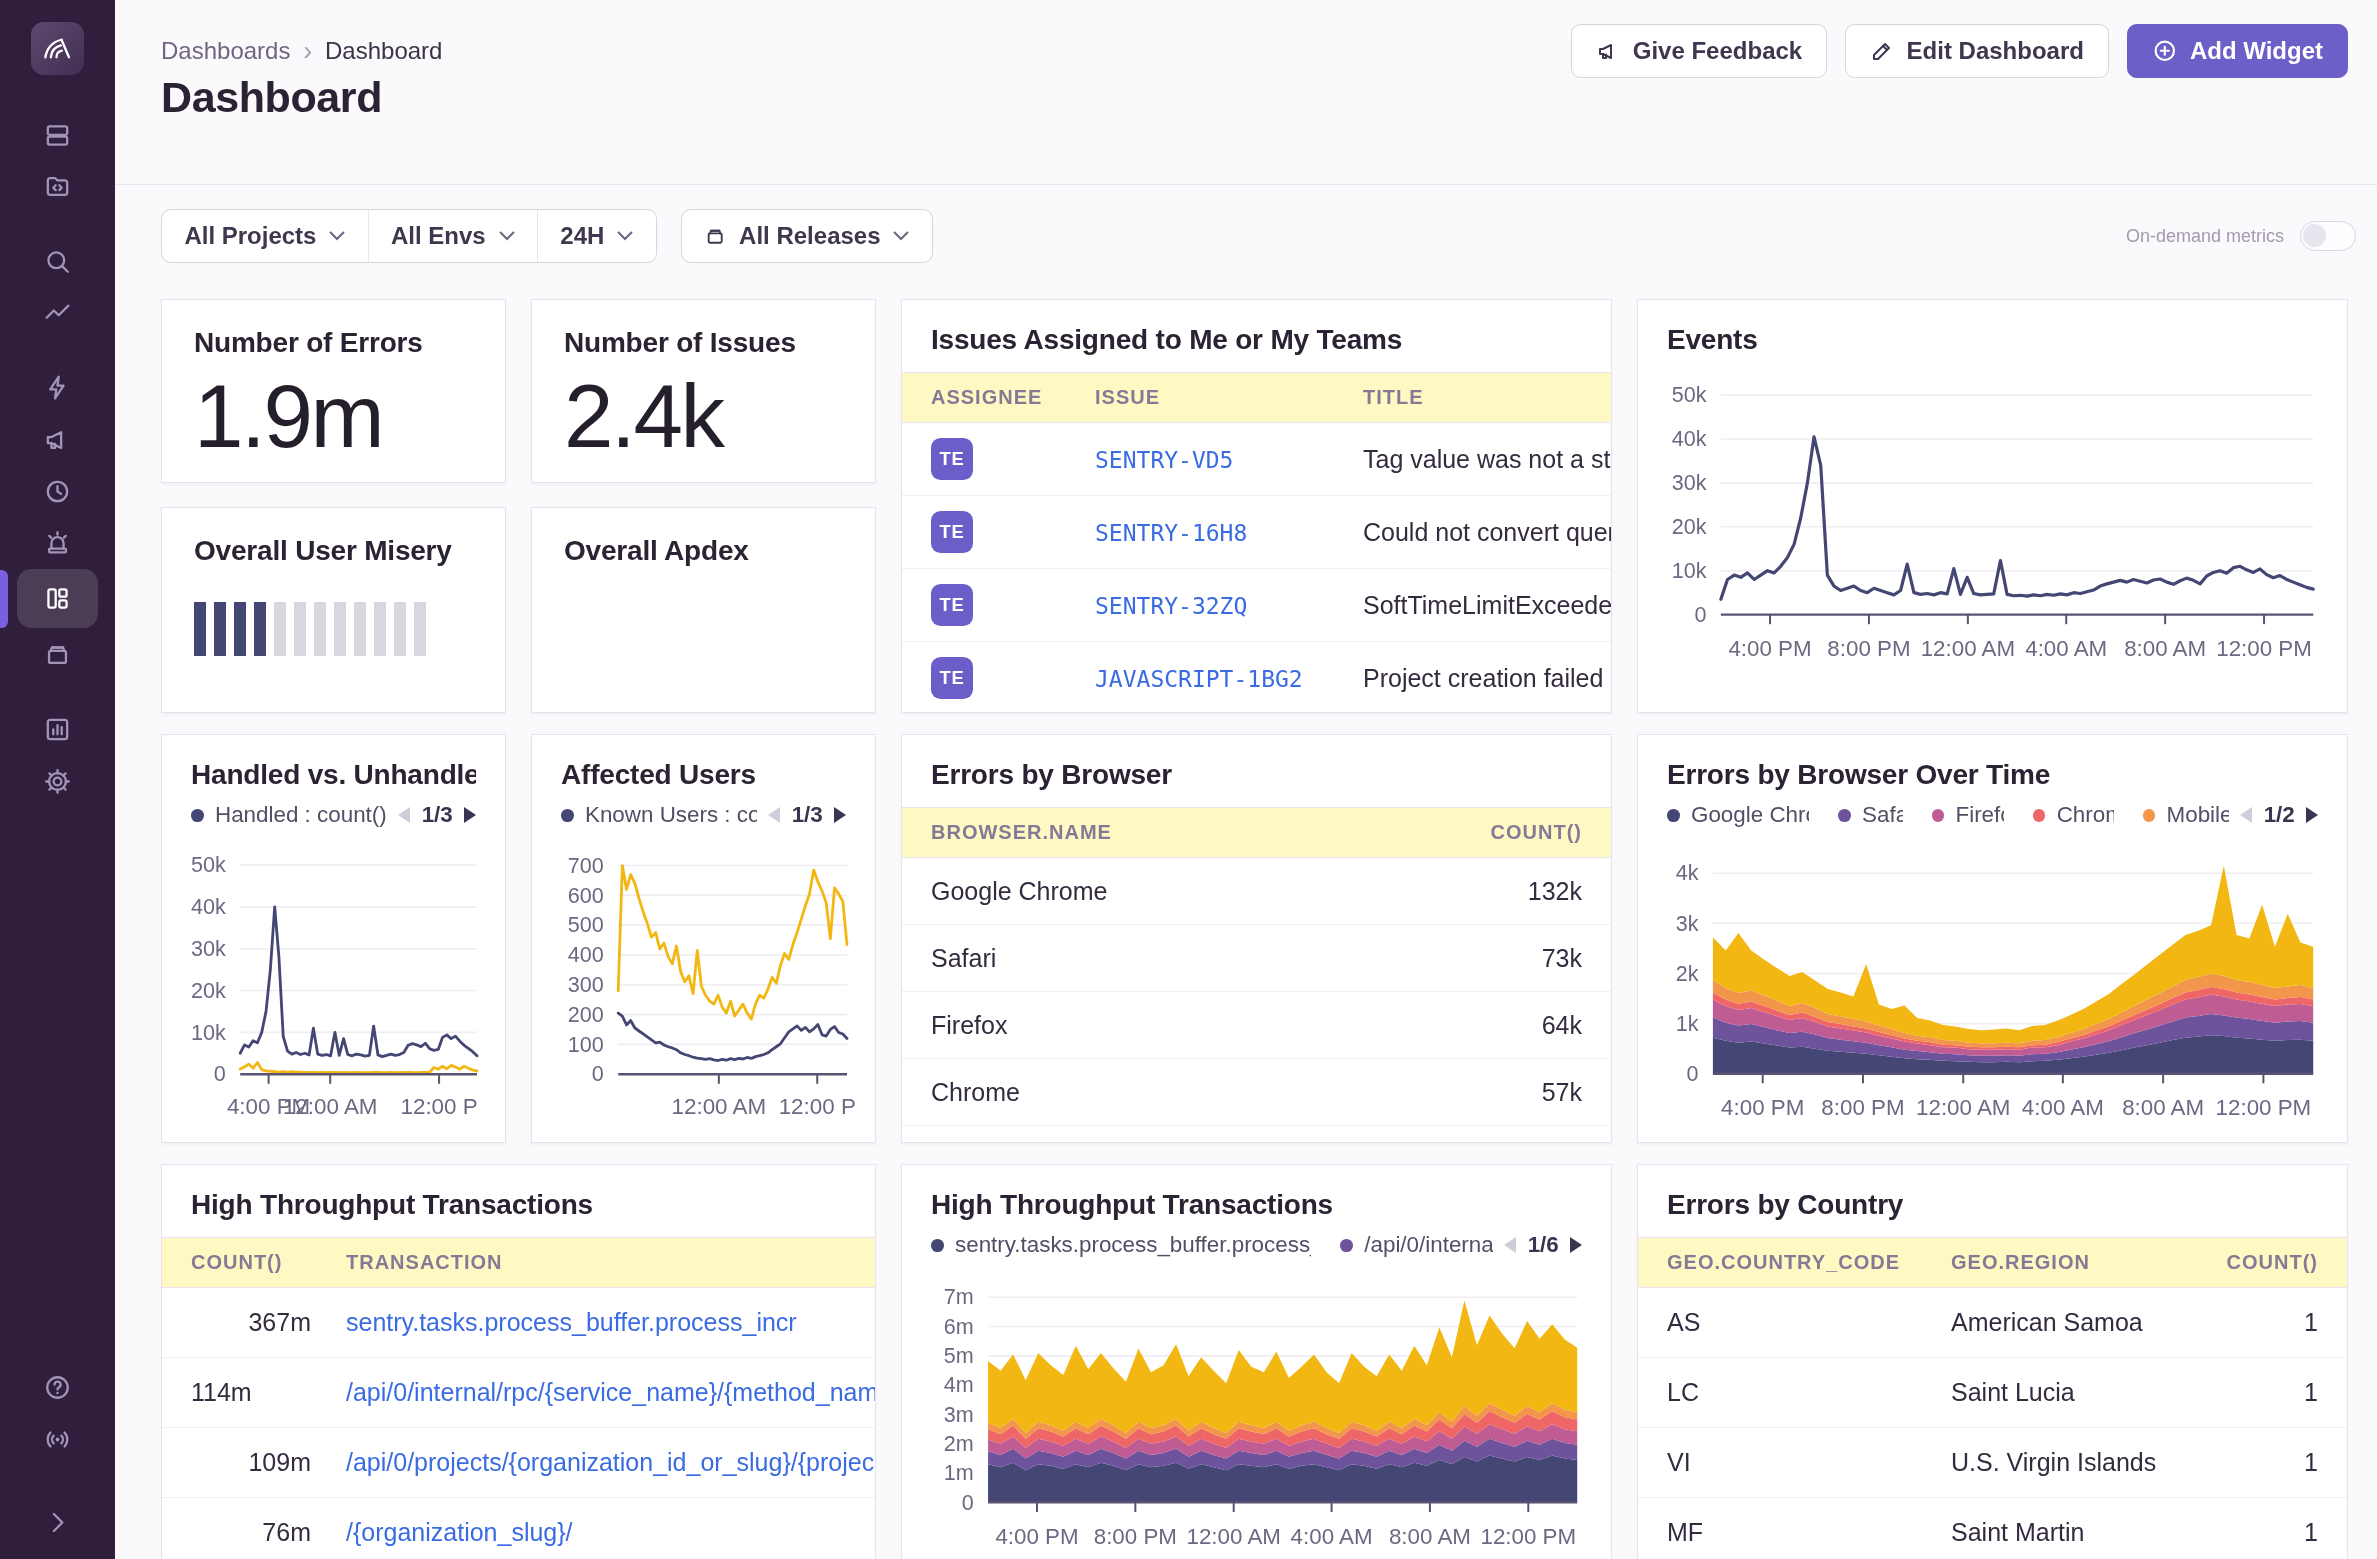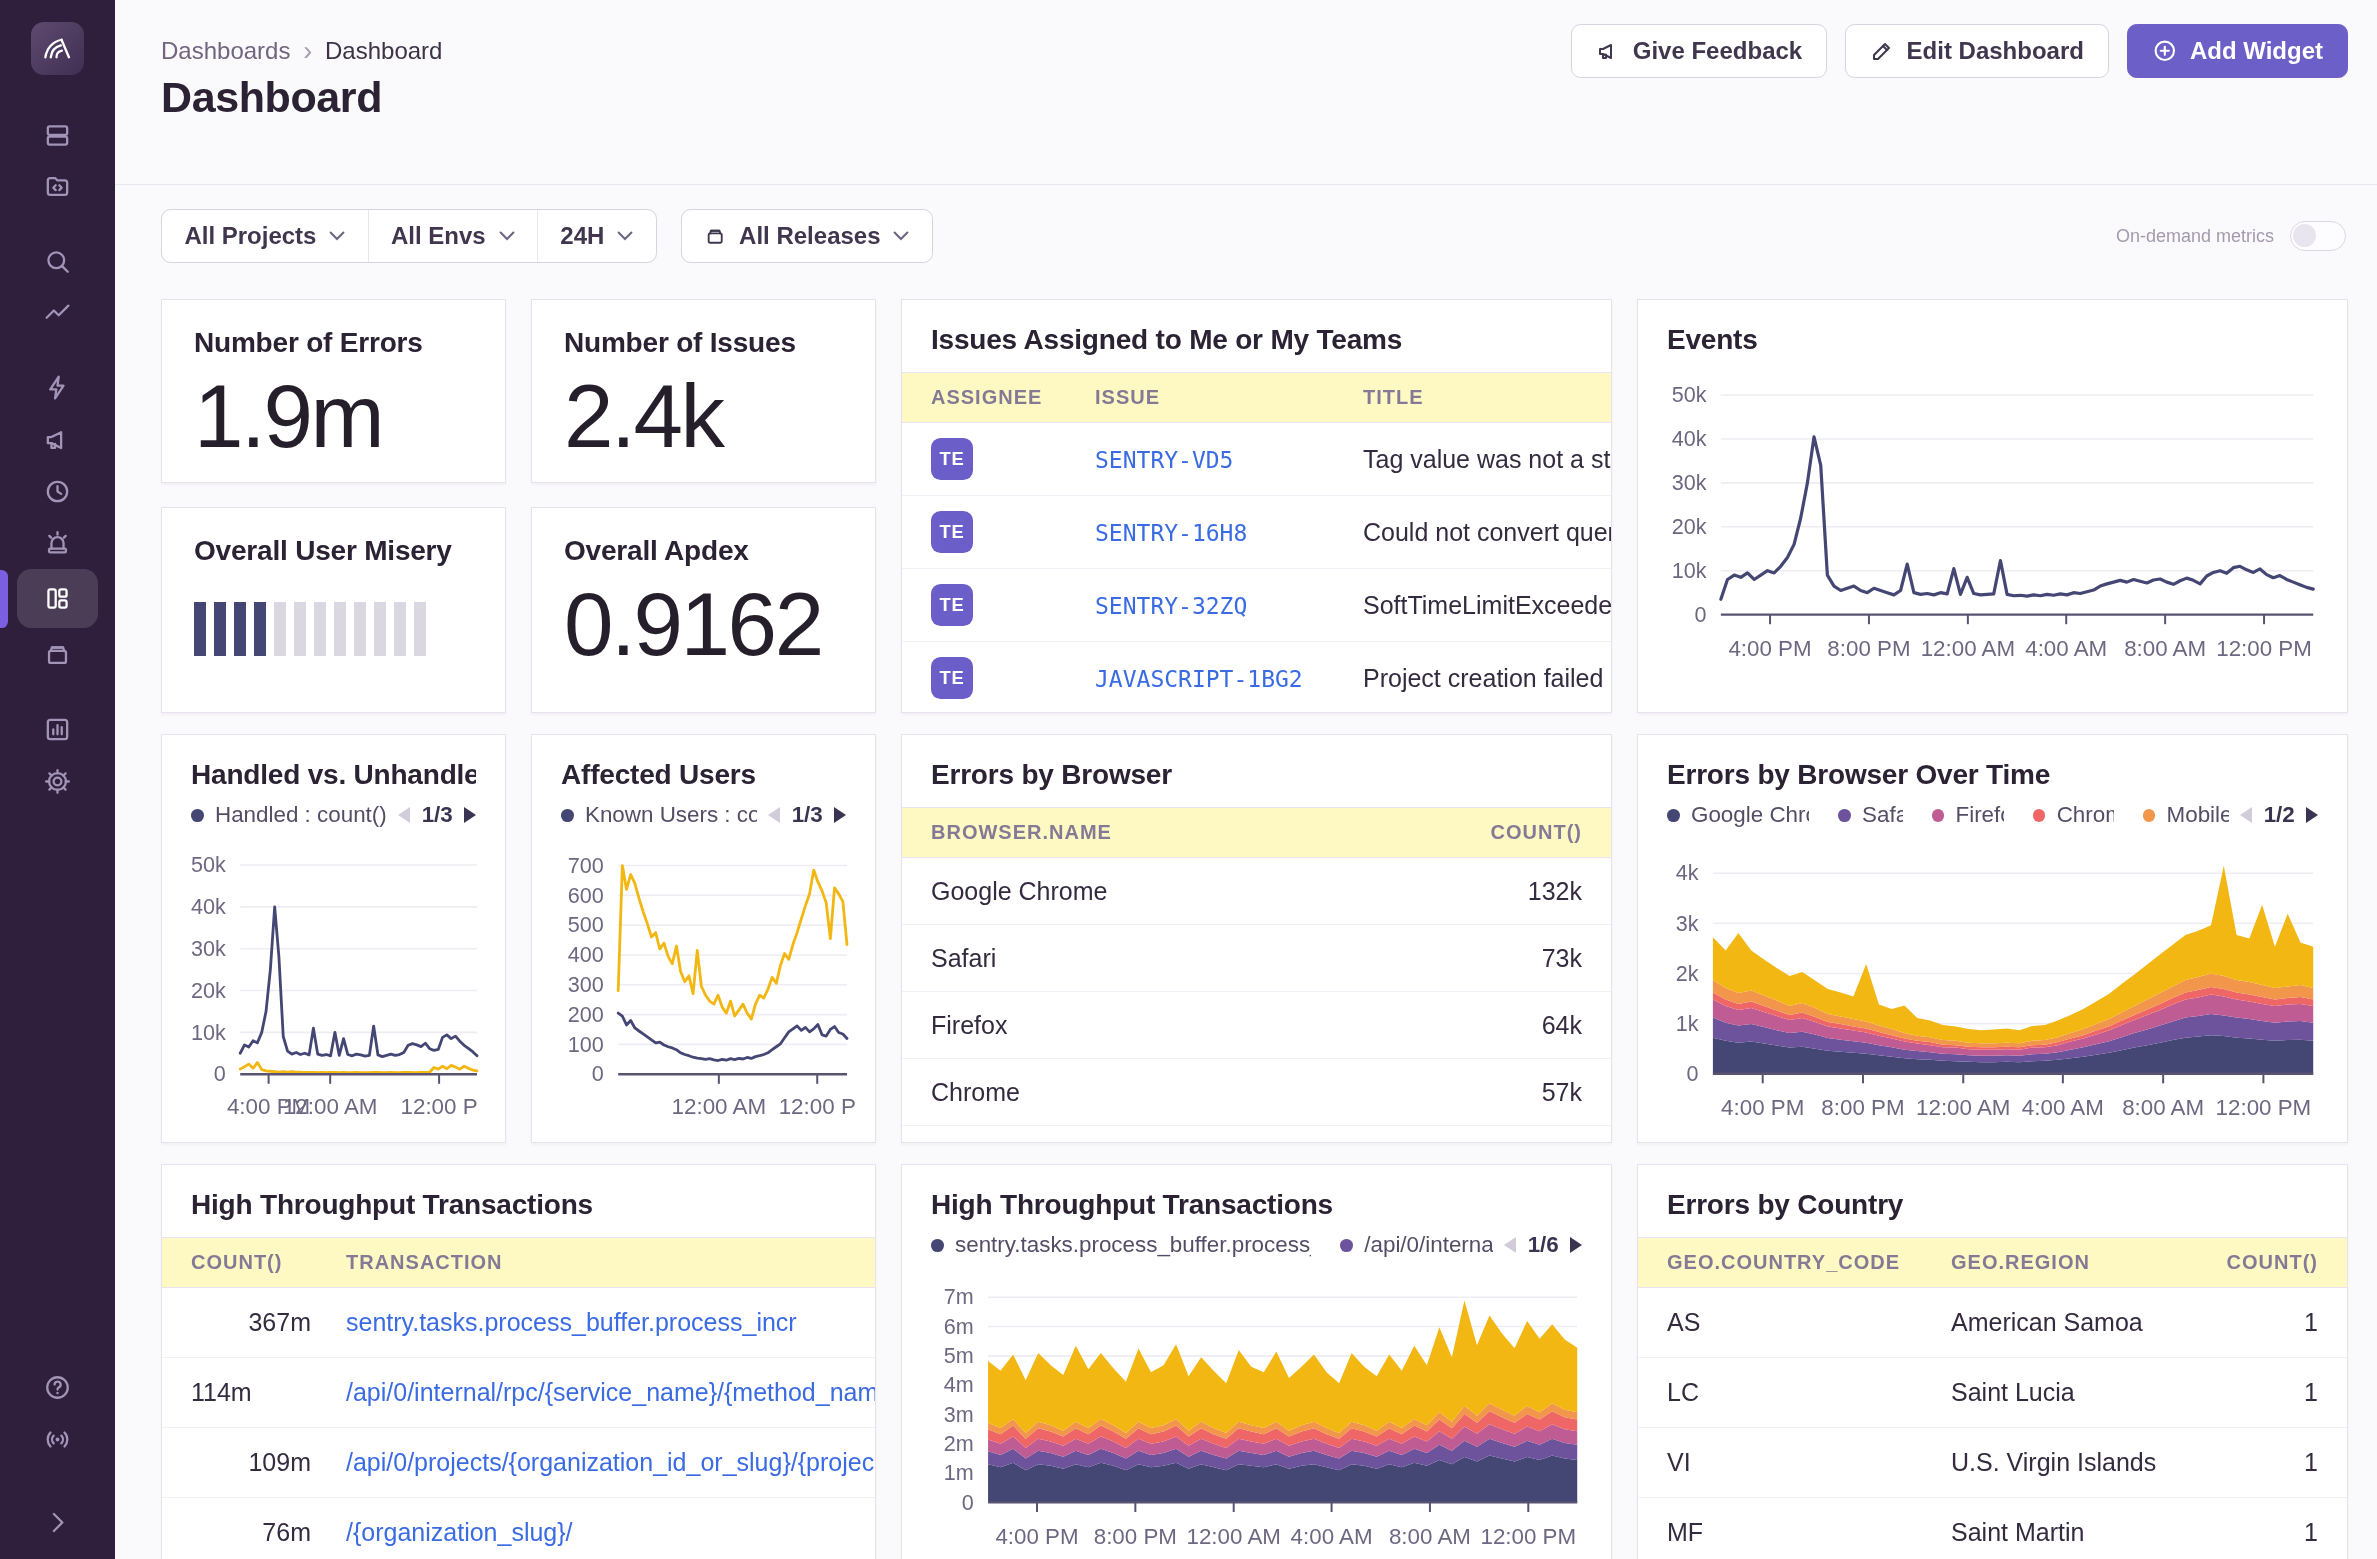--- a/index.html
+++ b/index.html
@@ -46,21 +46,21 @@
   .top-actions { position:absolute; right:29px; top:24px; display:flex; gap:17.6px; }
   .btn {
     height:54px; padding:0 24px; border-radius:9.6px; border:1.6px solid #d9d2e0;
     background:#fff; font-size:24px; font-weight:700; color:#40364d;
     display:flex; align-items:center; gap:12.8px; cursor:pointer;
     font-family:"Liberation Sans", sans-serif;
   }
   .btn.primary { background:#6d5fc8; border-color:#6d5fc8; color:#fff; }
   .header-divider { position:absolute; left:0; right:0; top:184px; border-top:1.6px solid #eae5ef; }
   
-  .filterbar { position:absolute; left:46px; right:31px; top:209px; height:54px; display:flex; align-items:center; }
+  .filterbar { position:absolute; left:46px; right:21px; top:209px; height:54px; display:flex; align-items:center; }
   .pill-group { display:flex; align-items:stretch; background:#fff; border:1.6px solid #d9d2e0; border-radius:9.6px; height:54px; overflow:hidden; }
   .pill-seg { padding:0 22.4px; display:flex; align-items:center; gap:12.8px; font-size:24px; font-weight:700; color:#40364d; border-left:1.6px solid #e9e4ee; cursor:pointer; }
   .pill-seg:first-child { border-left:none; }
   .releases-pill { margin-left:24px; border-left:none; border:1.6px solid #d9d2e0; border-radius:9.6px; background:#fff; }
   .ondemand { margin-left:auto; display:flex; align-items:center; gap:16px; font-size:18px; color:#a49aae; }
   .toggle { width:56px; height:30px; border-radius:15px; background:#fdfcfe; border:1.6px solid #ddd7e2; position:relative; cursor:pointer; }
   .toggle .knob { position:absolute; left:2.4px; top:1.6px; width:23px; height:23px; border-radius:50%; background:#e9e5ee; }
   
   .widgets {
     position:absolute; left:46px; top:299px;
@@ -329,21 +329,20 @@
       </div>
     </div>
 
     <div class="stat-col">
       <div class="card stat-card">
         <div class="w-title">Number of Issues</div>
         <div class="stat-value">2.4k</div>
       </div>
       <div class="card stat-card">
         <div class="w-title">Overall Apdex</div>
-        <div class="stat-value">0.9162</div>
       </div>
     </div>
 
     <div class="card">
       <div class="card-head">
           <div class="w-title">Issues Assigned to Me or My Teams</div>
         </div>
       <div>
           <div class="thead">
             <span style="flex: 0 0 164px;">ASSIGNEE</span>

